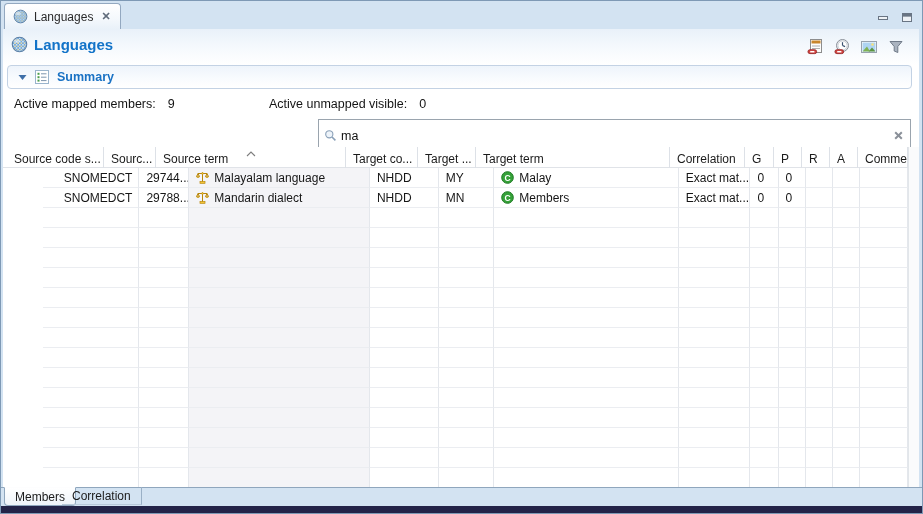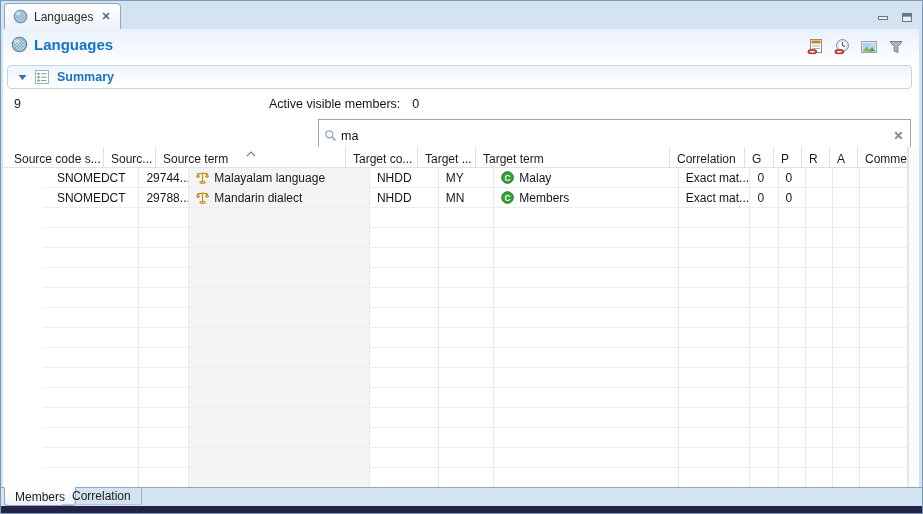--- a/index.html
+++ b/index.html
@@ -39,21 +39,21 @@
   
   .mtable { position:absolute; left:0; top:118px; width:905px; }
   .thead { position:relative; display:flex; height:21px; background:#fff; border-bottom:1px solid #e0e3e8; }
   .hcell { border-right:1px solid #dde1e7; padding:5px 4px 0 7px; font-size:12px; color:#1b1b1b; overflow:hidden; white-space:nowrap; height:21px; }
   .hcell:first-child { padding-left:11px; }
   .sort-indicator { position:absolute; top:-4px; width:10px; height:6px; }
   .tbody { position:relative; }
   .trow { display:flex; width:905px; height:20px; }
   .cell { height:20px; border-right:1px solid #e4e7ec; border-bottom:1px solid #ebedf1; padding:0 4px 0 7px;
     overflow:hidden; white-space:nowrap; font-size:12px; color:#161616; display:flex; align-items:center; gap:5px; }
-  .cell.right { justify-content:center; padding-right:6px;margin-left:40px; }
+  .cell.right { justify-content:flex-end; padding-right:6px;margin-left:40px; }
   .cell.sorted { background:#f4f4f7; }
   .cicon { display:inline-flex; flex:none; }
   .scroll-track { position:absolute; left:905px; top:118px; width:12px; height:341px; background:#fafbfc; border-left:1px solid #e2e6ea; }
 
   
   .bottom-tabs { position:absolute; left:0; right:0; top:486px; height:19px; background:#d3e3f2; border-top:1px solid #8fa6bd; }
   .btab { position:absolute; top:-1px; height:19px; display:flex; align-items:center; padding:0 10px; font-size:12px; color:#1b1b1b; }
   .btab.active { left:3px; background:linear-gradient(180deg,#ffffff 0%,#eef4fa 100%); border:1px solid #8fa6bd; border-top:1px solid #fdfdfe; border-radius:0 0 4px 4px; }
   .btab.inactive { left:61px; border-right:1px solid #9ab0c6; border-bottom:1px solid #b8c9da; height:18px; }
 
@@ -166,24 +166,25 @@
           <rect x="2.5" y="9.6" width="2" height="2" fill="#4a9e4a"></rect>
           <line x1="6" y1="3.8" x2="11.5" y2="3.8" stroke="#7c94ad"></line>
           <line x1="6" y1="7.2" x2="11.5" y2="7.2" stroke="#7c94ad"></line>
           <line x1="6" y1="10.6" x2="11.5" y2="10.6" stroke="#7c94ad"></line>
         </svg>
       </span>
       <span class="section-label">Summary</span>
     </div>
 
     <div class="stat-group" style="left:11px;">
+      <span>Active mapped members:</span>
       <span class="stat-value">9</span>
     </div>
     <div class="stat-group" style="left:266px;">
-      <span>Active visible members:</span>
+      <span>Active unmapped visible:</span>
       <span class="stat-value">0</span>
     </div>
 
 
     <div class="searchbox">
       <span class="cicon">
         <svg width="13" height="13" viewBox="0 0 13 13">
           <circle cx="5.3" cy="5.3" r="3.6" fill="#eef4fa" stroke="#8aa0b8" stroke-width="1.1"></circle>
           <line x1="8" y1="8" x2="11.4" y2="11.4" stroke="#8aa0b8" stroke-width="1.6"></line>
         </svg>

